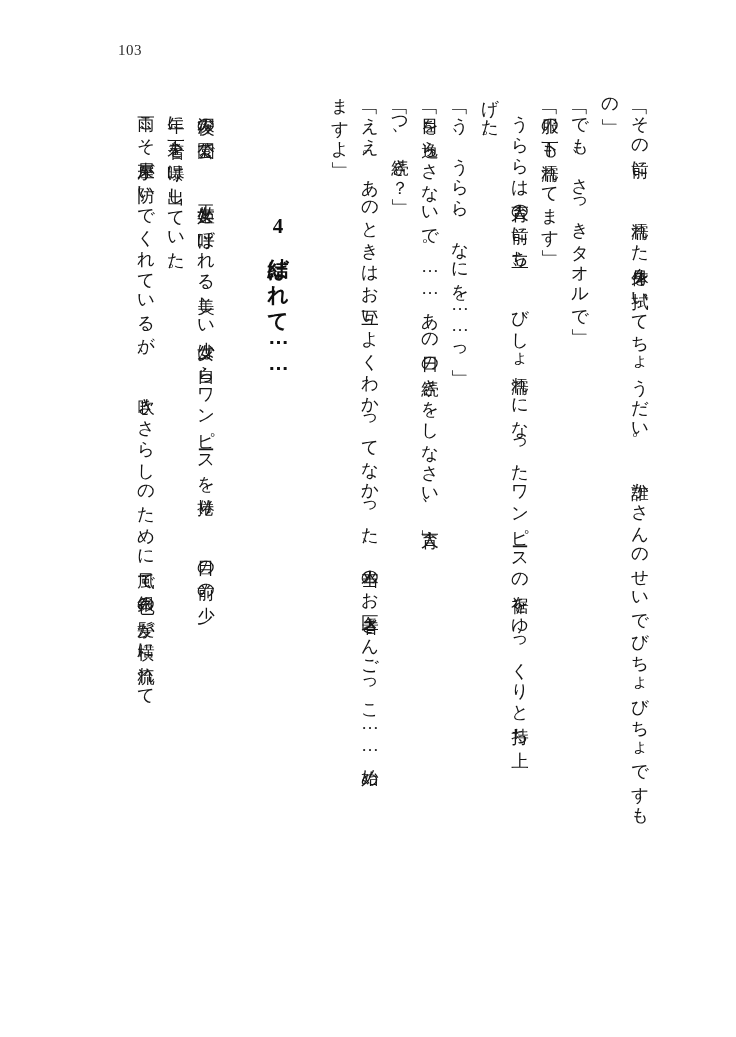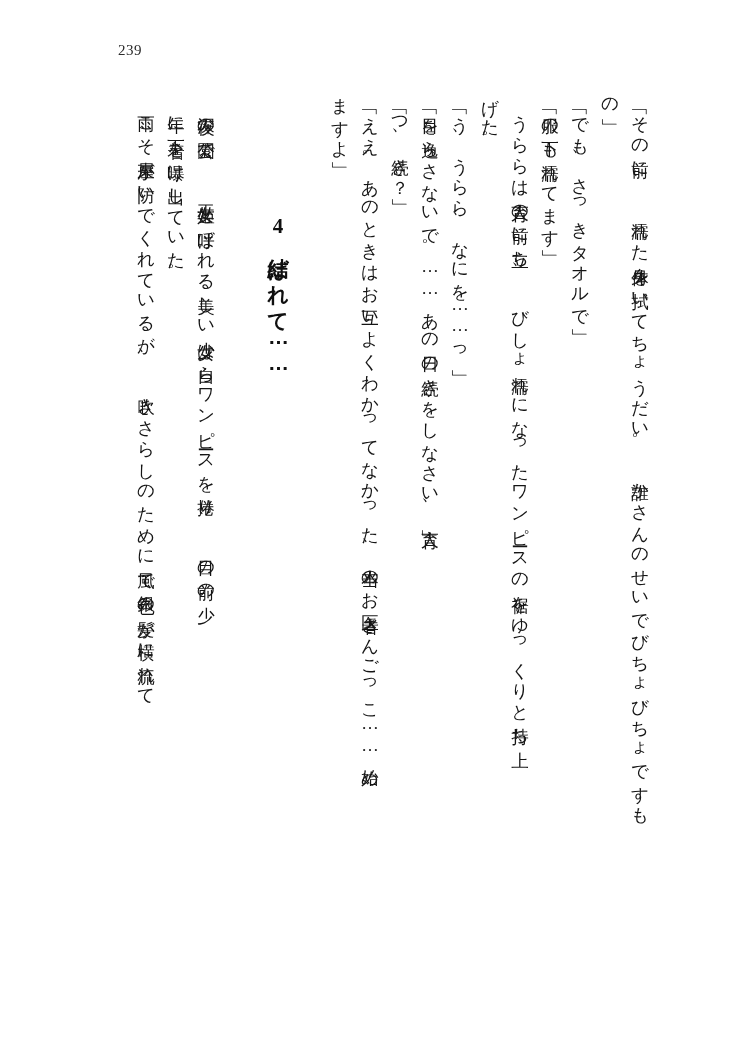--- a/index.html
+++ b/index.html
@@ -85,21 +85,21 @@
     font-weight: bold;
   }
   .spacer-col { width: 26px; height: 880px; }
   .spacer-col-wide { width: 44px; height: 880px; }
 </style>
 </head>
 <body>
 
 <div id="page">
 
-  <div id="page-number">239</div>
+  <div id="page-number">103</div>
 
   <div id="body-text">
 
     <div class="col indent-1">「その前に、　濡れた身体を拭いてちょうだい。　誰かさんのせいでびちょびちょですも</div>
     <div class="col">の」</div>
     <div class="col indent-1">「でも、さっきタオルで」</div>
     <div class="col indent-1">「服の下も濡れてます」</div>
     <div class="col indent-1">うららは育人の前に立ち、　びしょ濡れになったワンピースの裾をゆっくりと持ち上</div>
     <div class="col">げた。</div>
     <div class="col indent-1">「う、うらら、なにを……っ」</div>

